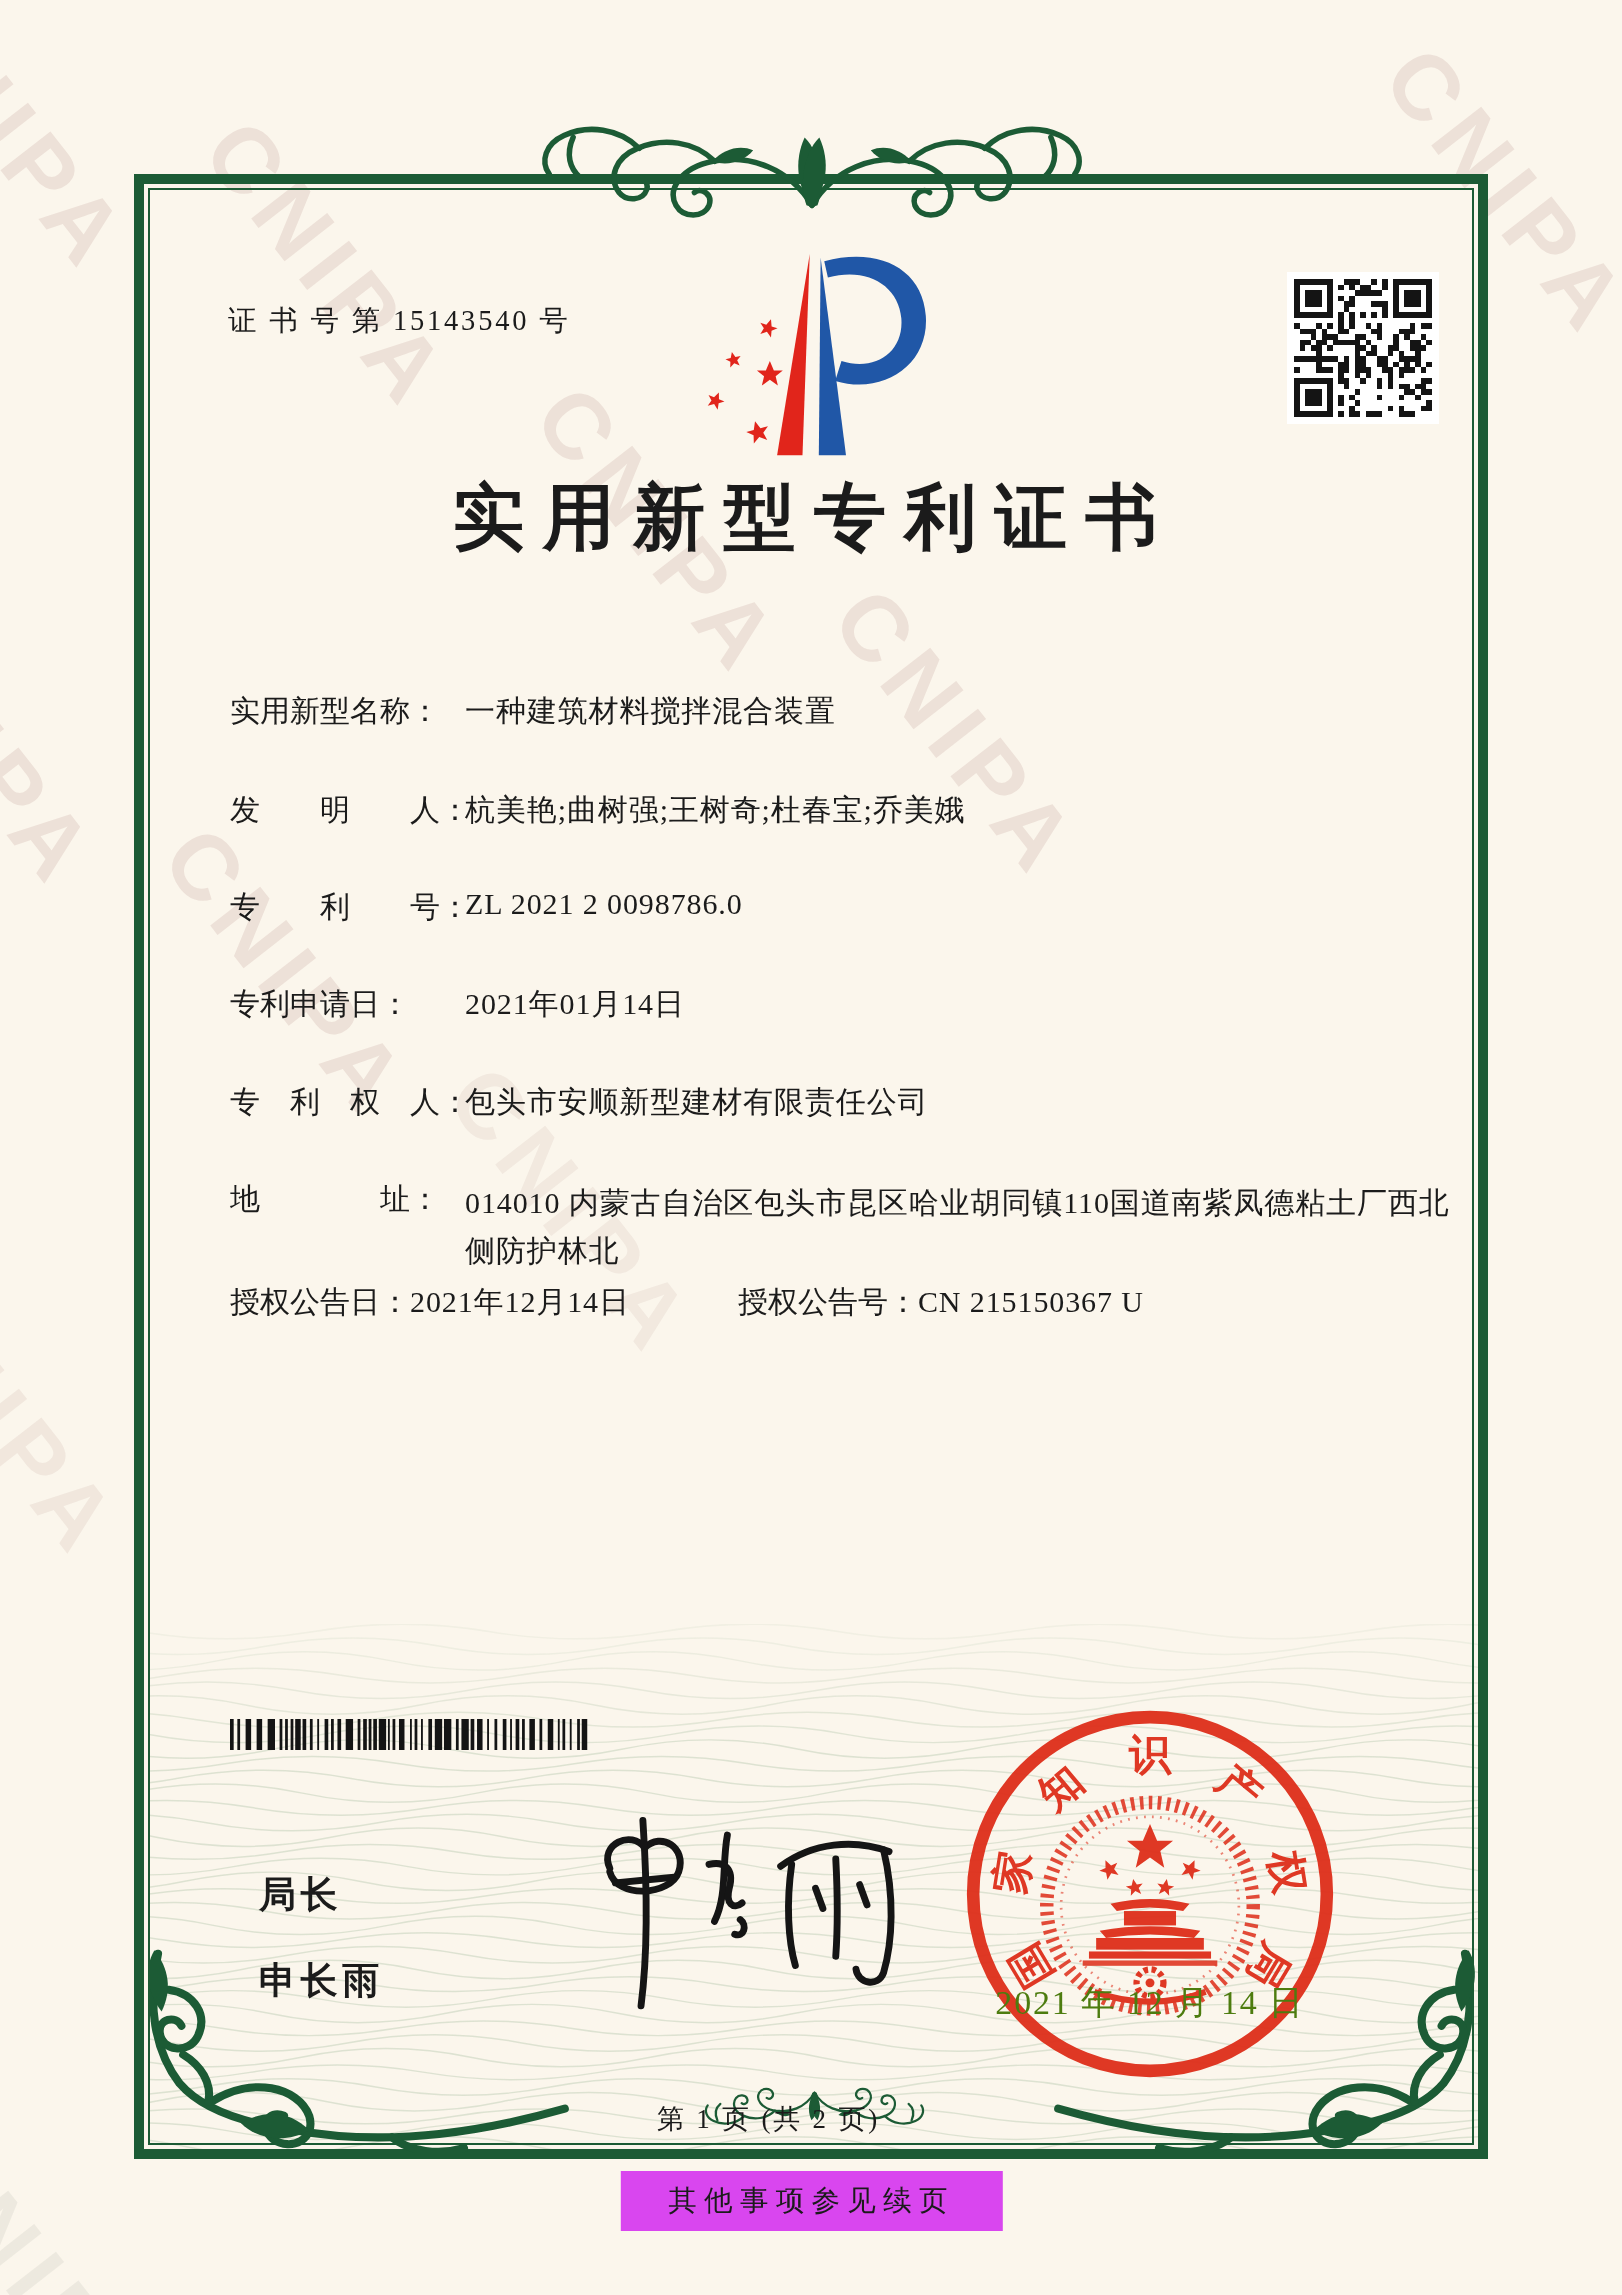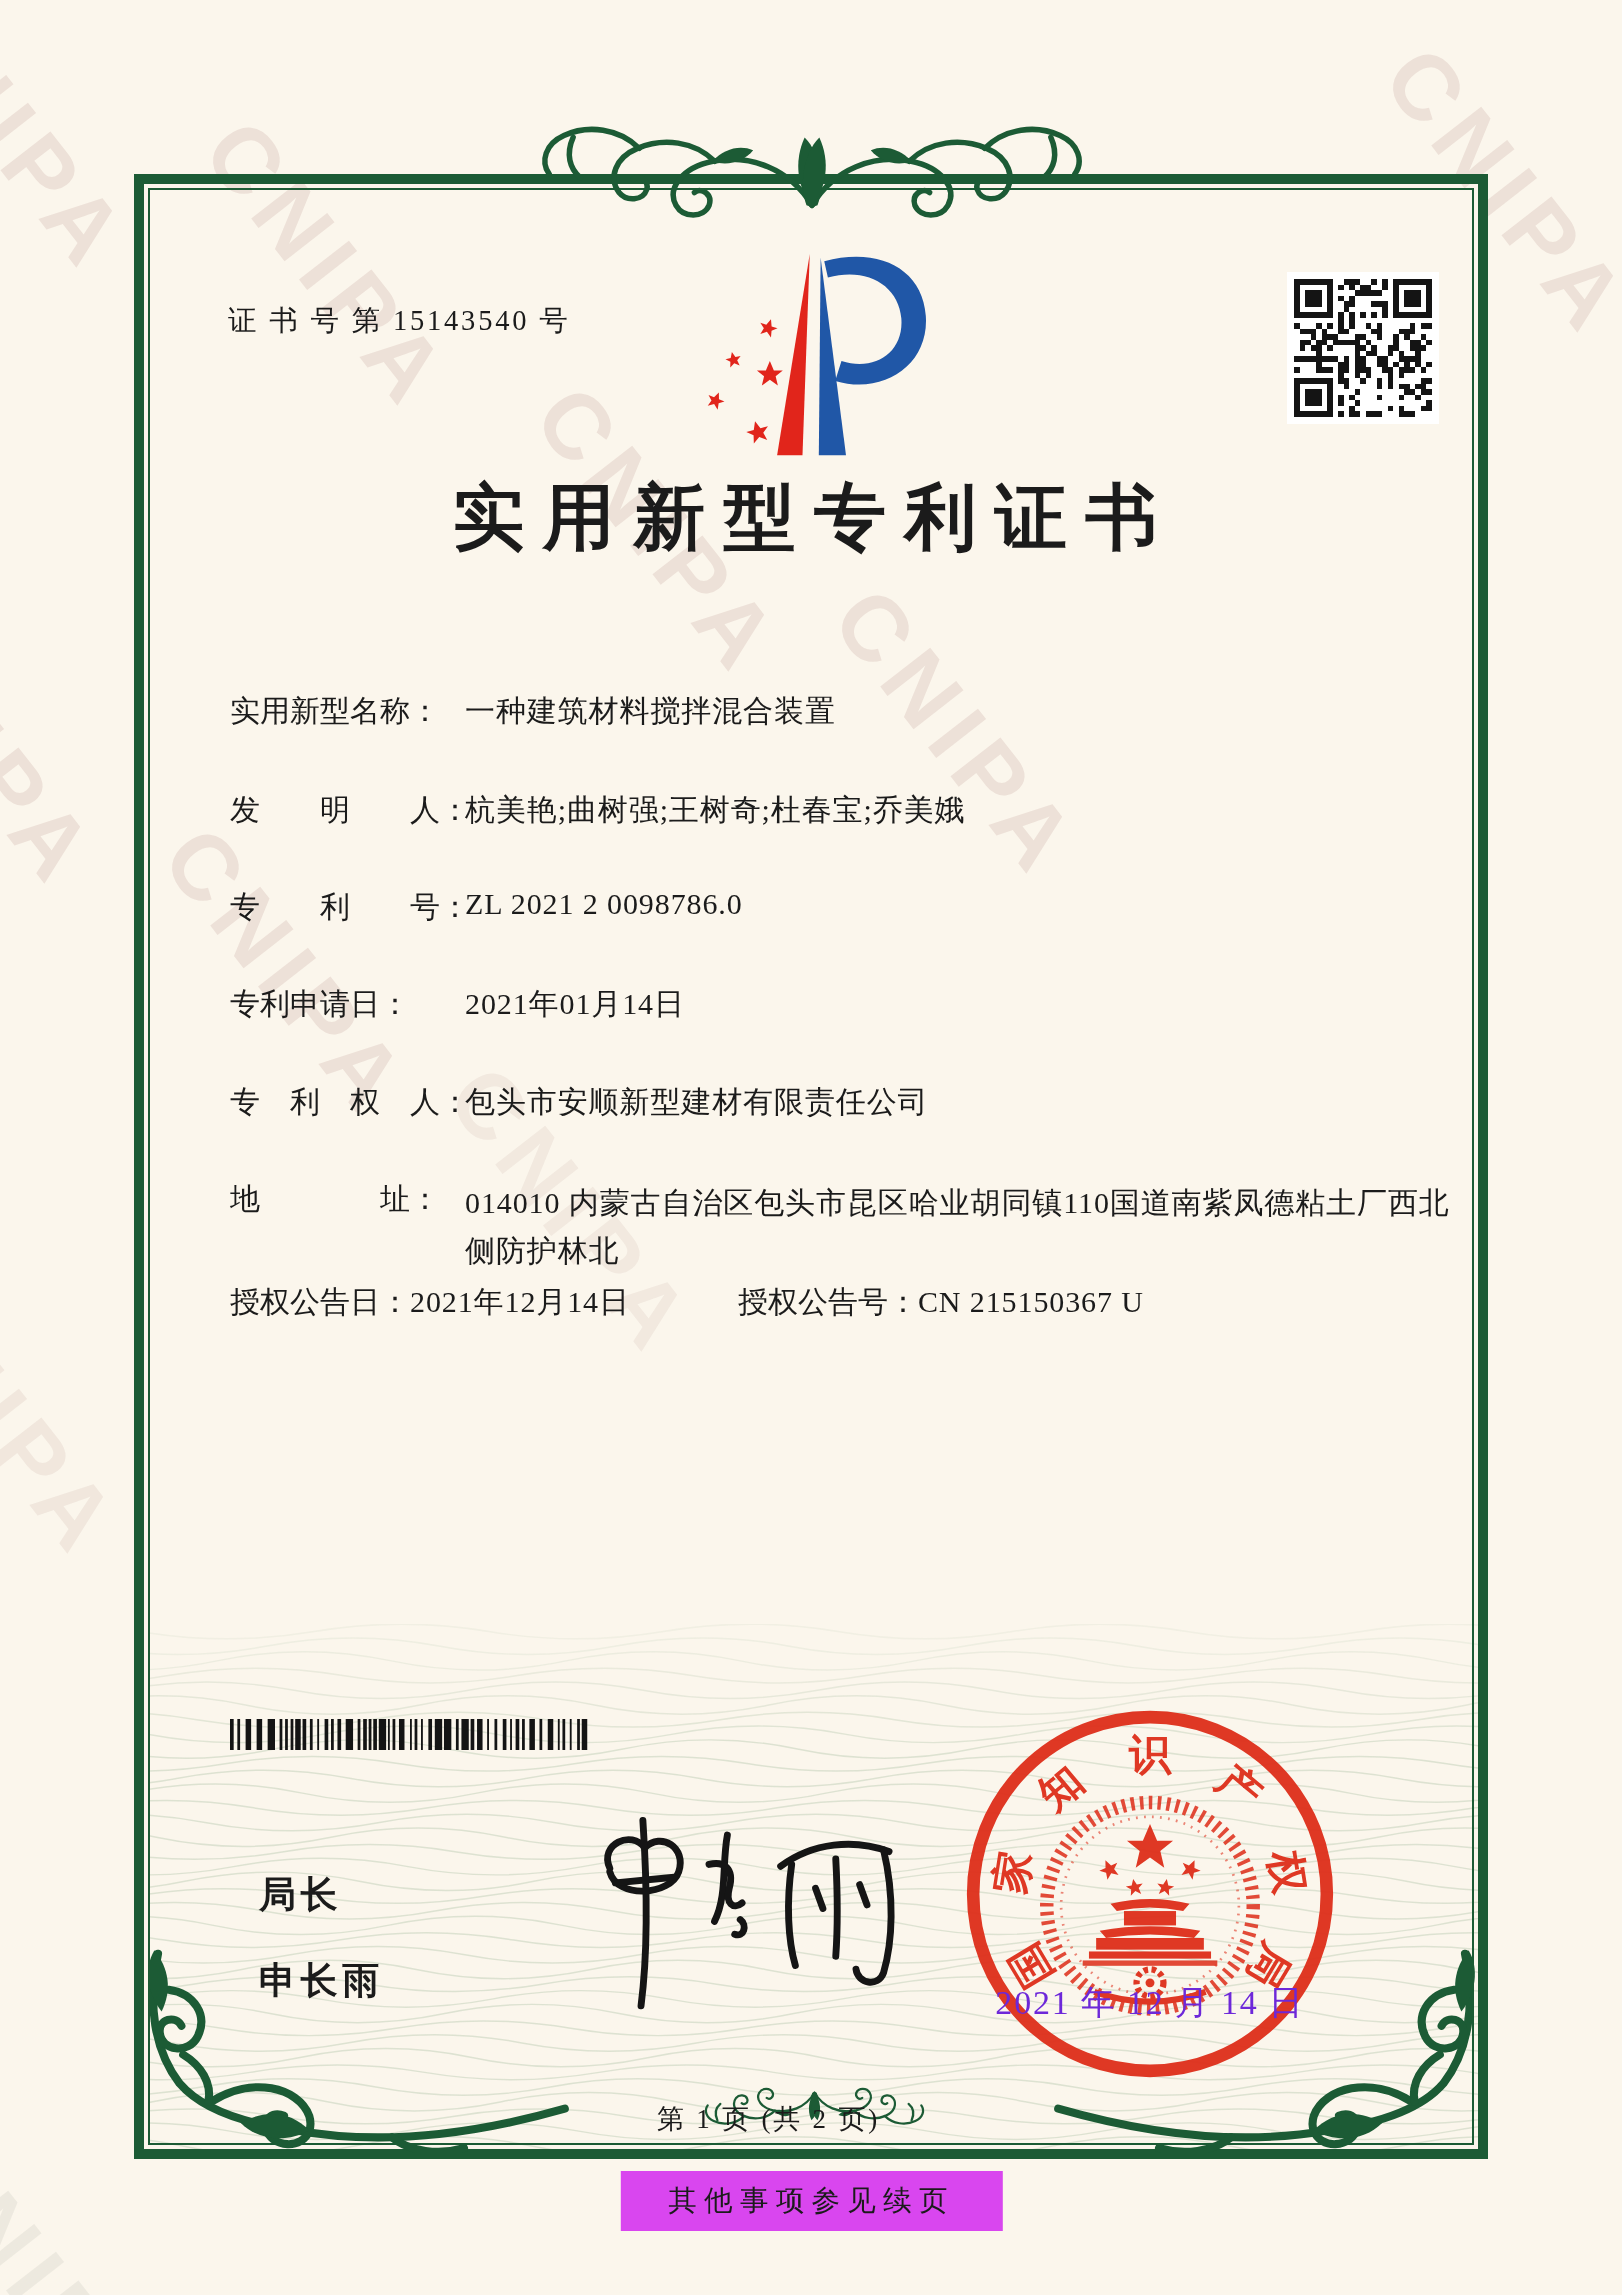--- a/index.html
+++ b/index.html
@@ -56,21 +56,21 @@
   .barcode{position:absolute;left:230px;top:1719px;width:360px;height:31px;z-index:4;}
   
   .sig-post{position:absolute;left:259px;top:1870px;z-index:4;font-size:37px;font-weight:700;
             font-family:"Liberation Sans","DejaVu Sans",sans-serif;letter-spacing:4.6px;}
   .sig-name{position:absolute;left:259px;top:1956px;z-index:4;font-size:37px;font-weight:700;
             font-family:"Liberation Sans","DejaVu Sans",sans-serif;letter-spacing:4.6px;}
   .sig-svg{position:absolute;left:551px;top:1811px;width:395px;height:207px;z-index:4;}
   
   .seal{position:absolute;left:957px;top:1701px;width:386px;height:386px;z-index:5;opacity:.95;}
   .seal-date{position:absolute;left:948px;top:1980px;width:404px;z-index:6;text-align:center;
-             font-size:34px;letter-spacing:1.8px;color:#6d28d9;}
+             font-size:34px;letter-spacing:1.8px;color:#4d7c0f;}
   
   .page-info{position:absolute;left:0;top:2101px;width:1537px;z-index:4;text-align:center;
              font-size:27px;letter-spacing:2.8px;}
   .note-box{position:absolute;left:50%;top:2171px;transform:translateX(-50%);z-index:4;
             background:#d946ef;padding:11px 48px;}
   .note-box span{font-size:28.5px;letter-spacing:7.3px;}
   svg{display:block;}
 </style>
 </head>
 <body>

